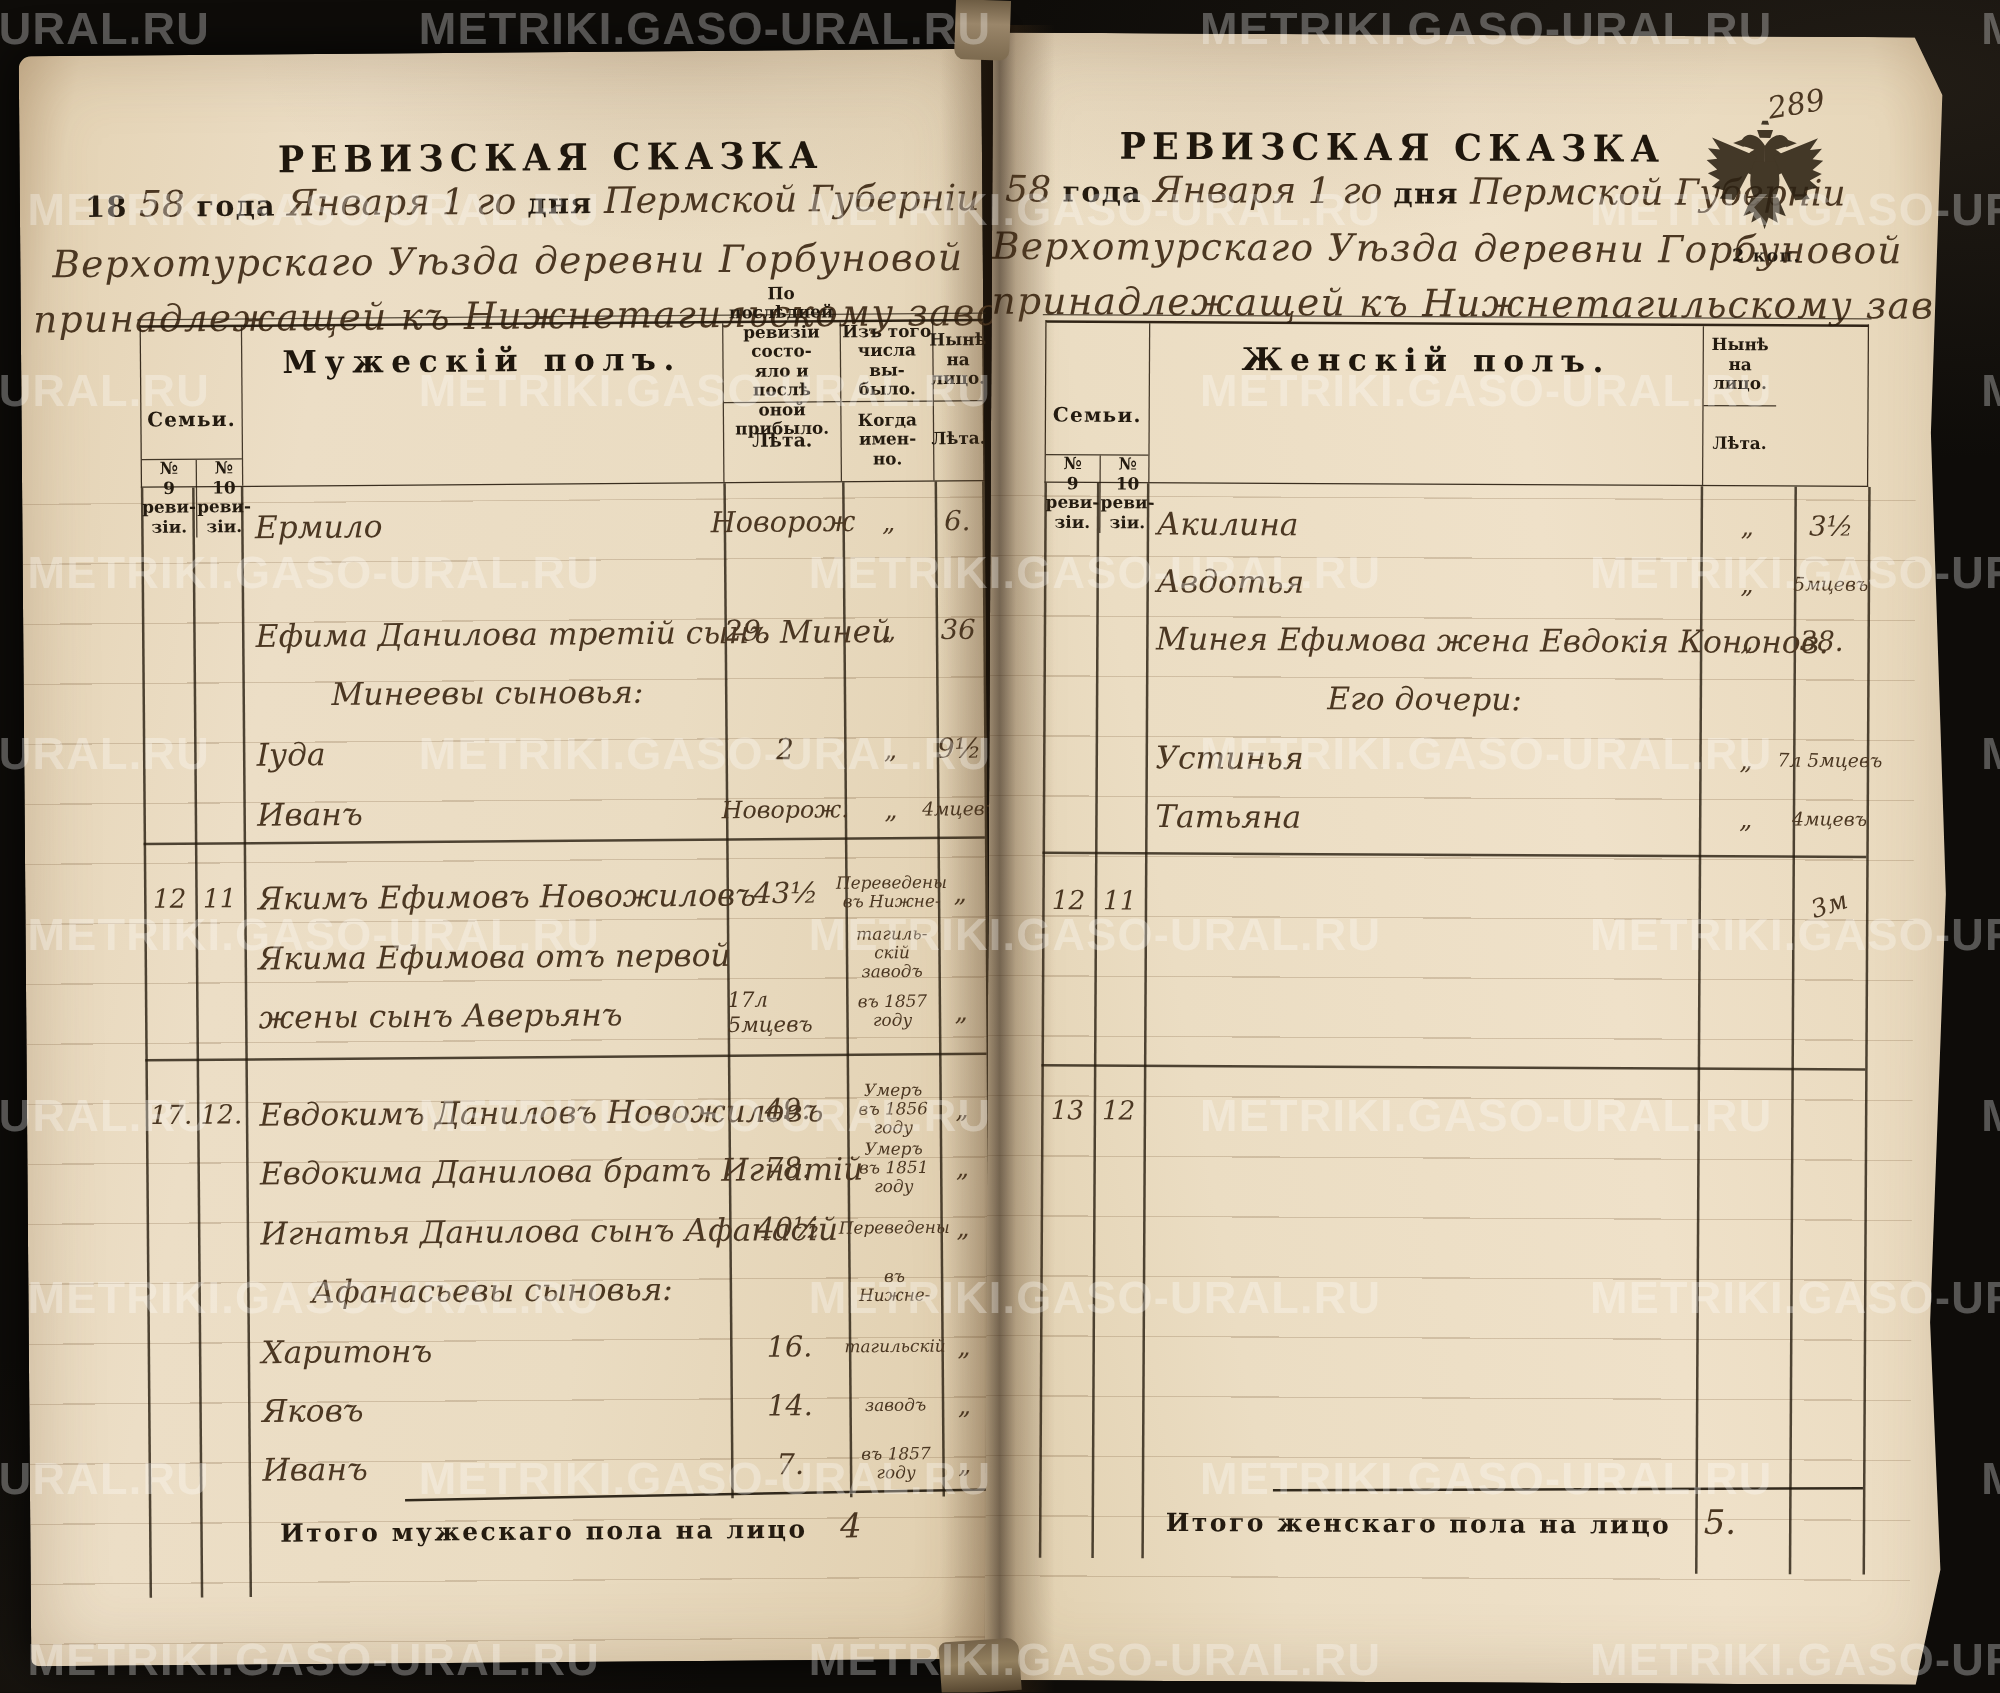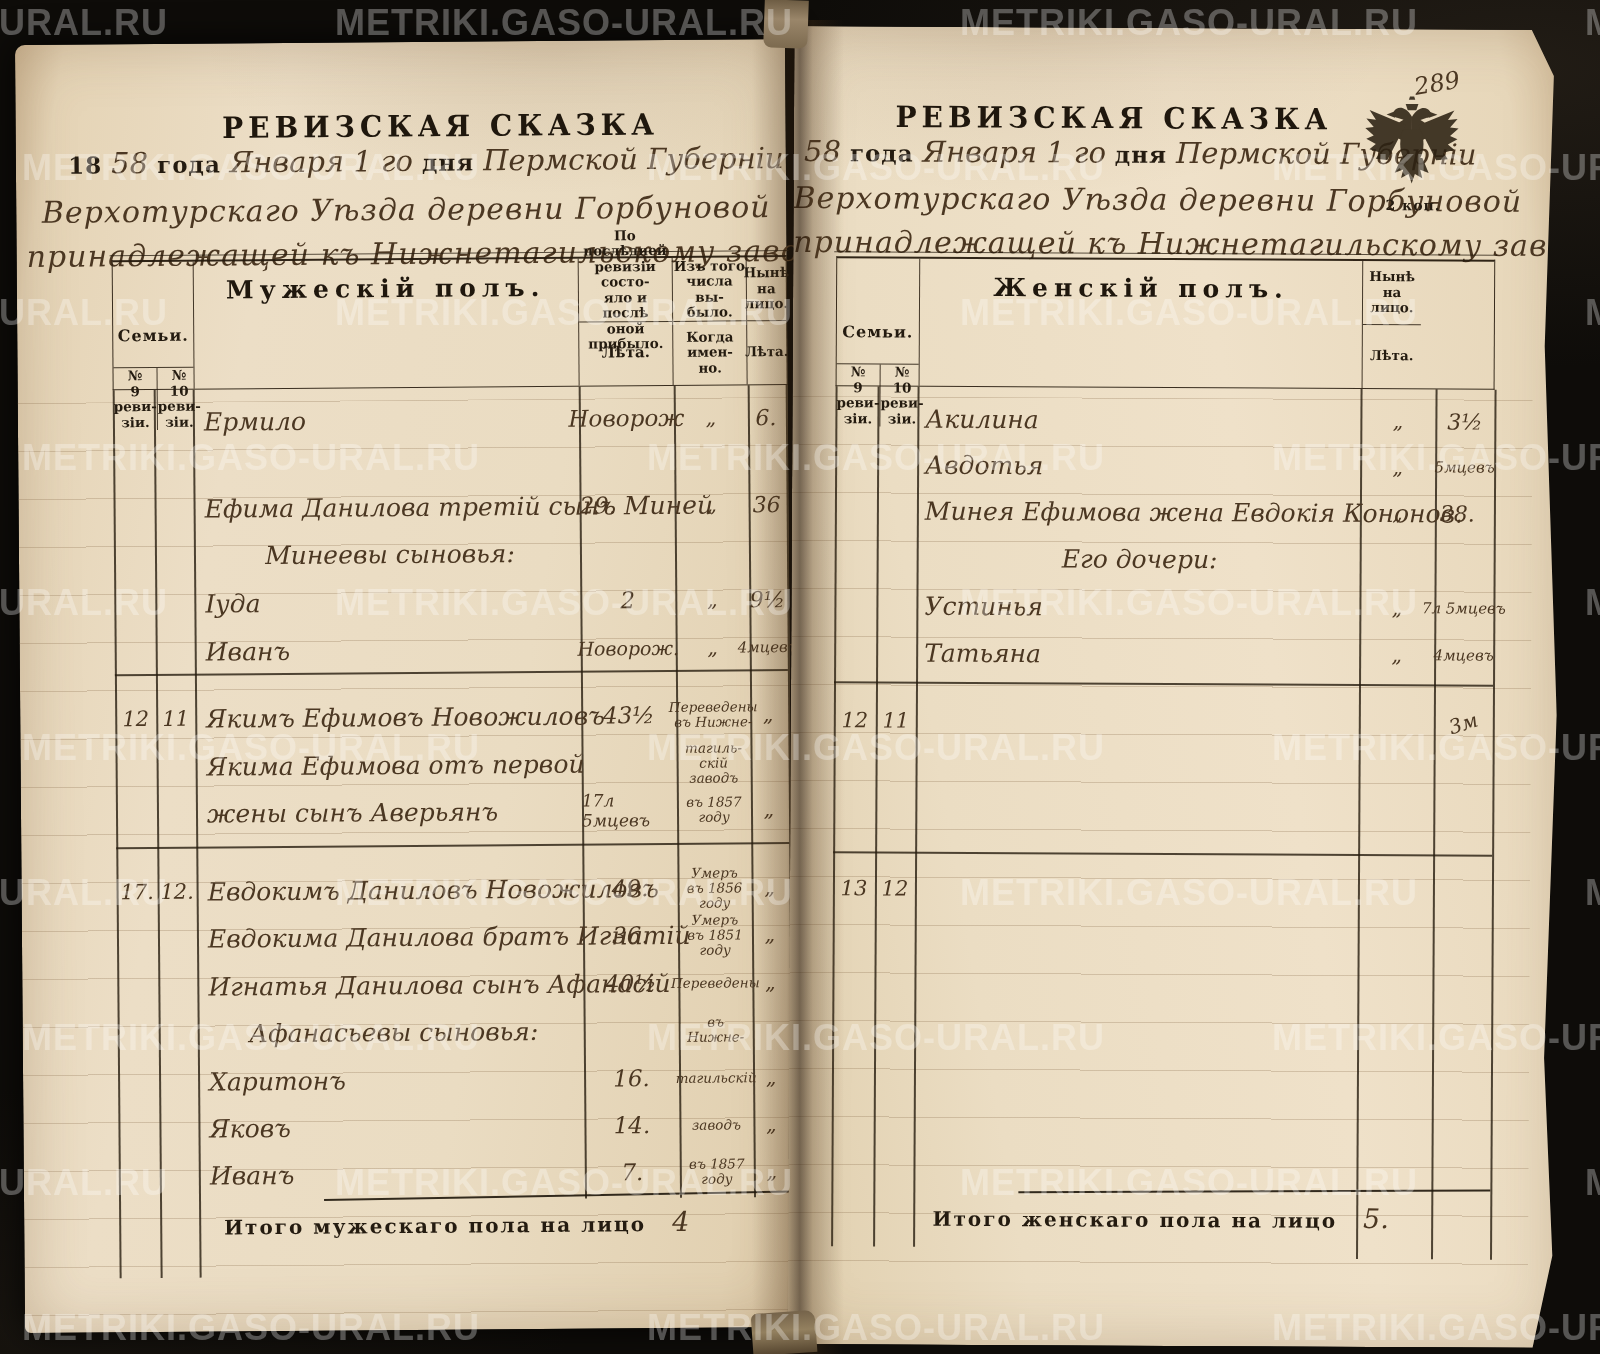--- a/index.html
+++ b/index.html
@@ -212,21 +212,21 @@
     <span class="cell c-num" style="left:95px;width:41px">17.</span>
     <span class="cell c-num" style="left:136px;width:39px">12.</span>
     <span class="cell c-name" style="left:186px;width:370px">Евдокимъ Даниловъ Новожиловъ</span>
     <span class="cell c-age" style="left:561px;width:95px">49.</span>
     <span class="cell c-note" style="left:656px;width:74px">Умеръ
 въ 1856 году</span>
     <span class="cell c-ditto" style="left:726px;width:44px">„</span>
   </div>
   <div class="row" style="top:873px">
     <span class="cell c-name" style="left:186px;width:370px">Евдокима Данилова братъ Игнатій</span>
-    <span class="cell c-age" style="left:561px;width:95px">36.</span>
+    <span class="cell c-age" style="left:561px;width:95px">78.</span>
     <span class="cell c-note" style="left:656px;width:74px">Умеръ
 въ 1851 году</span>
     <span class="cell c-ditto" style="left:726px;width:44px">„</span>
   </div>
   <div class="row" style="top:921px">
     <span class="cell c-name" style="left:186px;width:370px">Игнатья Данилова сынъ Афанасій</span>
     <span class="cell c-age" style="left:561px;width:95px">40½</span>
     <span class="cell c-note" style="left:656px;width:74px">Переведены</span>
     <span class="cell c-ditto" style="left:726px;width:44px">„</span>
   </div>

